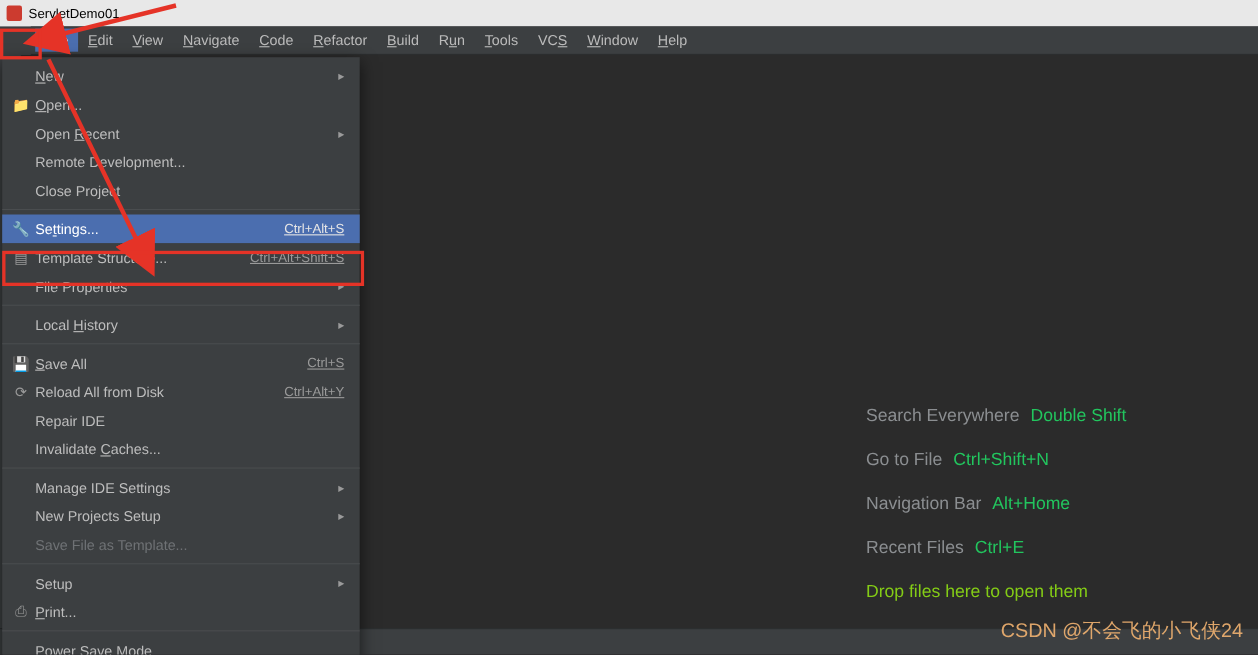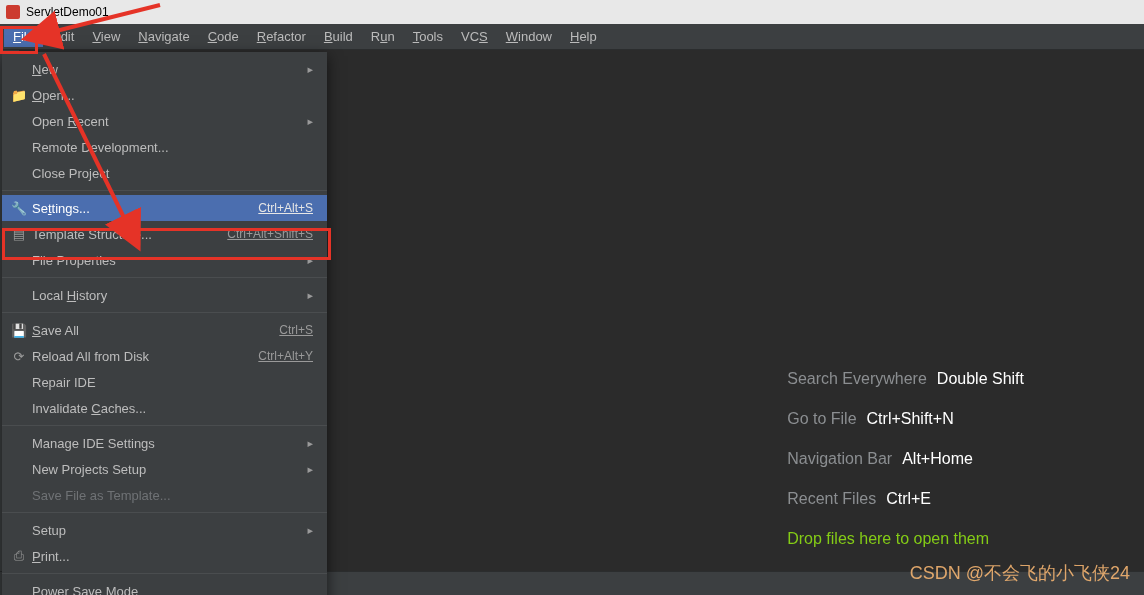--- a/index.html
+++ b/index.html
@@ -4,21 +4,21 @@
 <style>
   * { margin: 0; padding: 0; box-sizing: border-box; font-family: "Segoe UI", Tahoma, sans-serif; }
   html, body { width: 1144px; height: 595px; overflow: hidden; background: #2b2b2b; }
   .window { position: relative; width: 1144px; height: 595px; background: #3c3f41; }
 
   
   .titlebar { display:flex; align-items:center; height:24px; background:#e8e8e8; color:#000; font-size:12px; padding:0 6px; }
   .titlebar .app-icon { width:14px; height:14px; background:#cc3b2f; border-radius:2px; margin-right:6px; }
 
   
-  .menubar { display:flex; align-items:center; height:26px; background:#3c3f41; color:#bbb; font-size:13px; border-bottom:1px solid #2b2d2e; padding:0 4px; }
+  .menubar { display:flex; align-items:center; height:26px; background:#3c3f41; color:#bbb; font-size:13px; border-bottom:1px solid #2b2d2e; padding:0 4px;margin-left:28px; }
   .menubar .menu { padding:3px 9px; cursor:pointer; }
   .menubar .menu u { text-decoration: underline; }
   .menubar .menu.open { background:#4b6eaf; color:#fff; }
 
   
   .main { position:relative; display:flex; height:calc(100% - 50px - 24px); }
   .sidebar-left { width:20px; background:#3c3f41; border-right:1px solid #2b2d2e; }
   .editor-area { flex:1; background:#2b2b2b; position:relative; }
 
   
@@ -39,21 +39,21 @@
   .dropdown .item .mi-sub { color:#9a9a9a; font-size:11px; margin-left:8px; }
   .dropdown .item.highlight { background:#4b6eaf; color:#fff; }
   .dropdown .item.highlight .mi-sc, .dropdown .item.highlight .mi-icon { color:#e6e6e6; }
   .dropdown .item.disabled { color:#6f7275; }
   .dropdown .sep { height:1px; background:#4a4d4f; margin:4px 0; }
 
   
   .hints { position:absolute; right:120px; top:320px; display:flex; flex-direction:column; gap:22px; font-size:16px; }
   .hints .row { display:flex; gap:10px; }
   .hints .h-label { color:#8b8e91; }
-  .hints .h-sc { color:#ffffff;text-align:right; }
+  .hints .h-sc { color:#22c55e;text-align:right; }
   .hints .drop-line { color:#84cc16; }
 
   
   .redbox { position:absolute; border:3px solid #e53327; z-index:60; pointer-events:none; }
   .rb-file { left:0; top:26px; width:38px; height:28px; }
   .rb-settings { left:2px; top:228px; width:329px; height:32px; }
 
   
   .arrows { position:absolute; left:0; top:0; width:100%; height:100%; z-index:55; pointer-events:none; }
 

